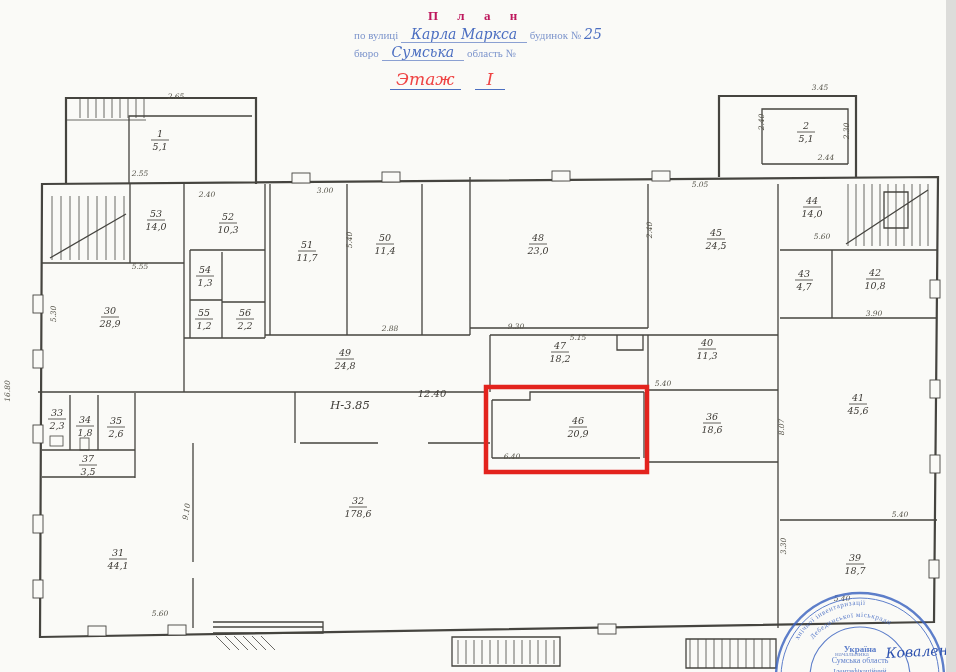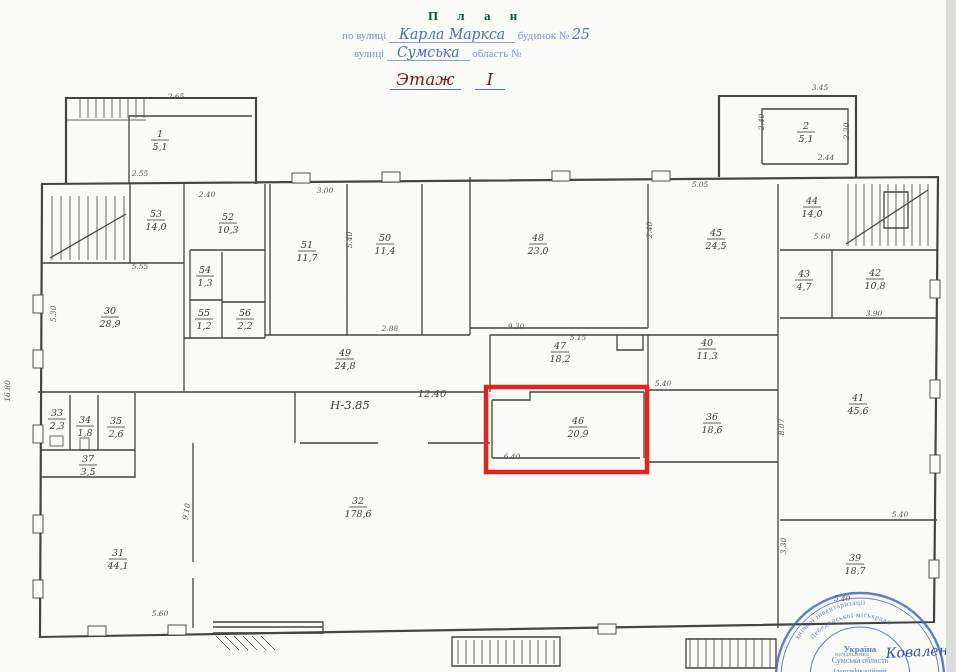--- a/index.html
+++ b/index.html
@@ -1,29 +1,29 @@
 <!DOCTYPE html>
 <html><head>
 <meta charset="utf-8">
 <style>
   html,body{margin:0;padding:0;width:956px;height:672px;overflow:hidden;
     background:#fafaf7;font-family:"Liberation Sans",sans-serif;position:relative;}
   .scan-edge{position:absolute;right:0;top:0;width:10px;height:672px;background:#dcdcda;}
   
   .header{position:absolute;left:332px;top:8px;width:340px;color:#7d95cc;z-index:5;}
-  .h-title{margin-left:96px;font:bold 13px "Liberation Serif",serif;letter-spacing:8px;color:#14532d;}
+  .h-title{margin-left:96px;font:bold 13px "Liberation Serif",serif;letter-spacing:8px;color:#be185d;}
   .h-row{font:11px "Liberation Serif",serif;margin-top:2px;white-space:nowrap;}
   .r1{margin-left:42px;margin-top:5px;}
-  .r2{margin-left:10px;}
+  .r2{margin-left:22px;}
   .r3{margin-left:22px;}
   .hand{font:italic 14px "DejaVu Serif",serif;color:#4b6ec1;}
   .hand.u{border-bottom:1px solid #8ba0d2;padding:0 10px;}
   .r1 .hand{font-size:16px;margin-left:14px;border-bottom:1px solid #8ba0d2;padding:0 16px 0 6px;}
   .h-floor{margin-top:9px;margin-left:58px;}
-  .h-floor .fl{font:italic 17px "DejaVu Serif",serif;color:#7f1d1d;border-bottom:1.5px solid #4b6ec1;padding:0 6px;}
+  .h-floor .fl{font:italic 17px "DejaVu Serif",serif;color:#ef4444;border-bottom:1.5px solid #4b6ec1;padding:0 6px;}
   .h-floor .val{margin-left:14px;padding:0 12px;}
   svg{position:absolute;left:0;top:0;}
   
   .wall{stroke:#45443f;fill:none;}
   .w2{stroke-width:2.2;} .w1{stroke-width:1.3;} .w08{stroke-width:0.8;}
   .win{fill:#fafaf7;stroke:#45443f;stroke-width:0.9;}
   
   #room-labels text{font:italic 9.5px "DejaVu Serif",serif;fill:#3d3a35;text-anchor:middle;}
   #room-labels line{stroke:#3d3a35;stroke-width:0.8;}
   .dim{font:italic 7.5px "DejaVu Serif",serif;fill:#555349;text-anchor:middle;}
@@ -45,21 +45,21 @@
 
 <div class="header">
   <div class="h-title">П л а н</div>
   <div class="h-row r2">
     <span>по вулиці</span>
     <span class="hand u">Карла Маркса</span>
     <span>будинок №</span>
     <span class="hand">25</span>
   </div>
   <div class="h-row r3">
-    <span>вулиці</span>
+    <span>бюро</span>
     <span class="hand u">Сумська</span>
     <span>область №</span>
   </div>
   <div class="h-floor">
     <span class="fl">Этаж</span><span class="fl val">I</span>
   </div>
 </div>
 
 <svg id="plan-svg" width="956" height="672" viewBox="0 0 956 672">
 

